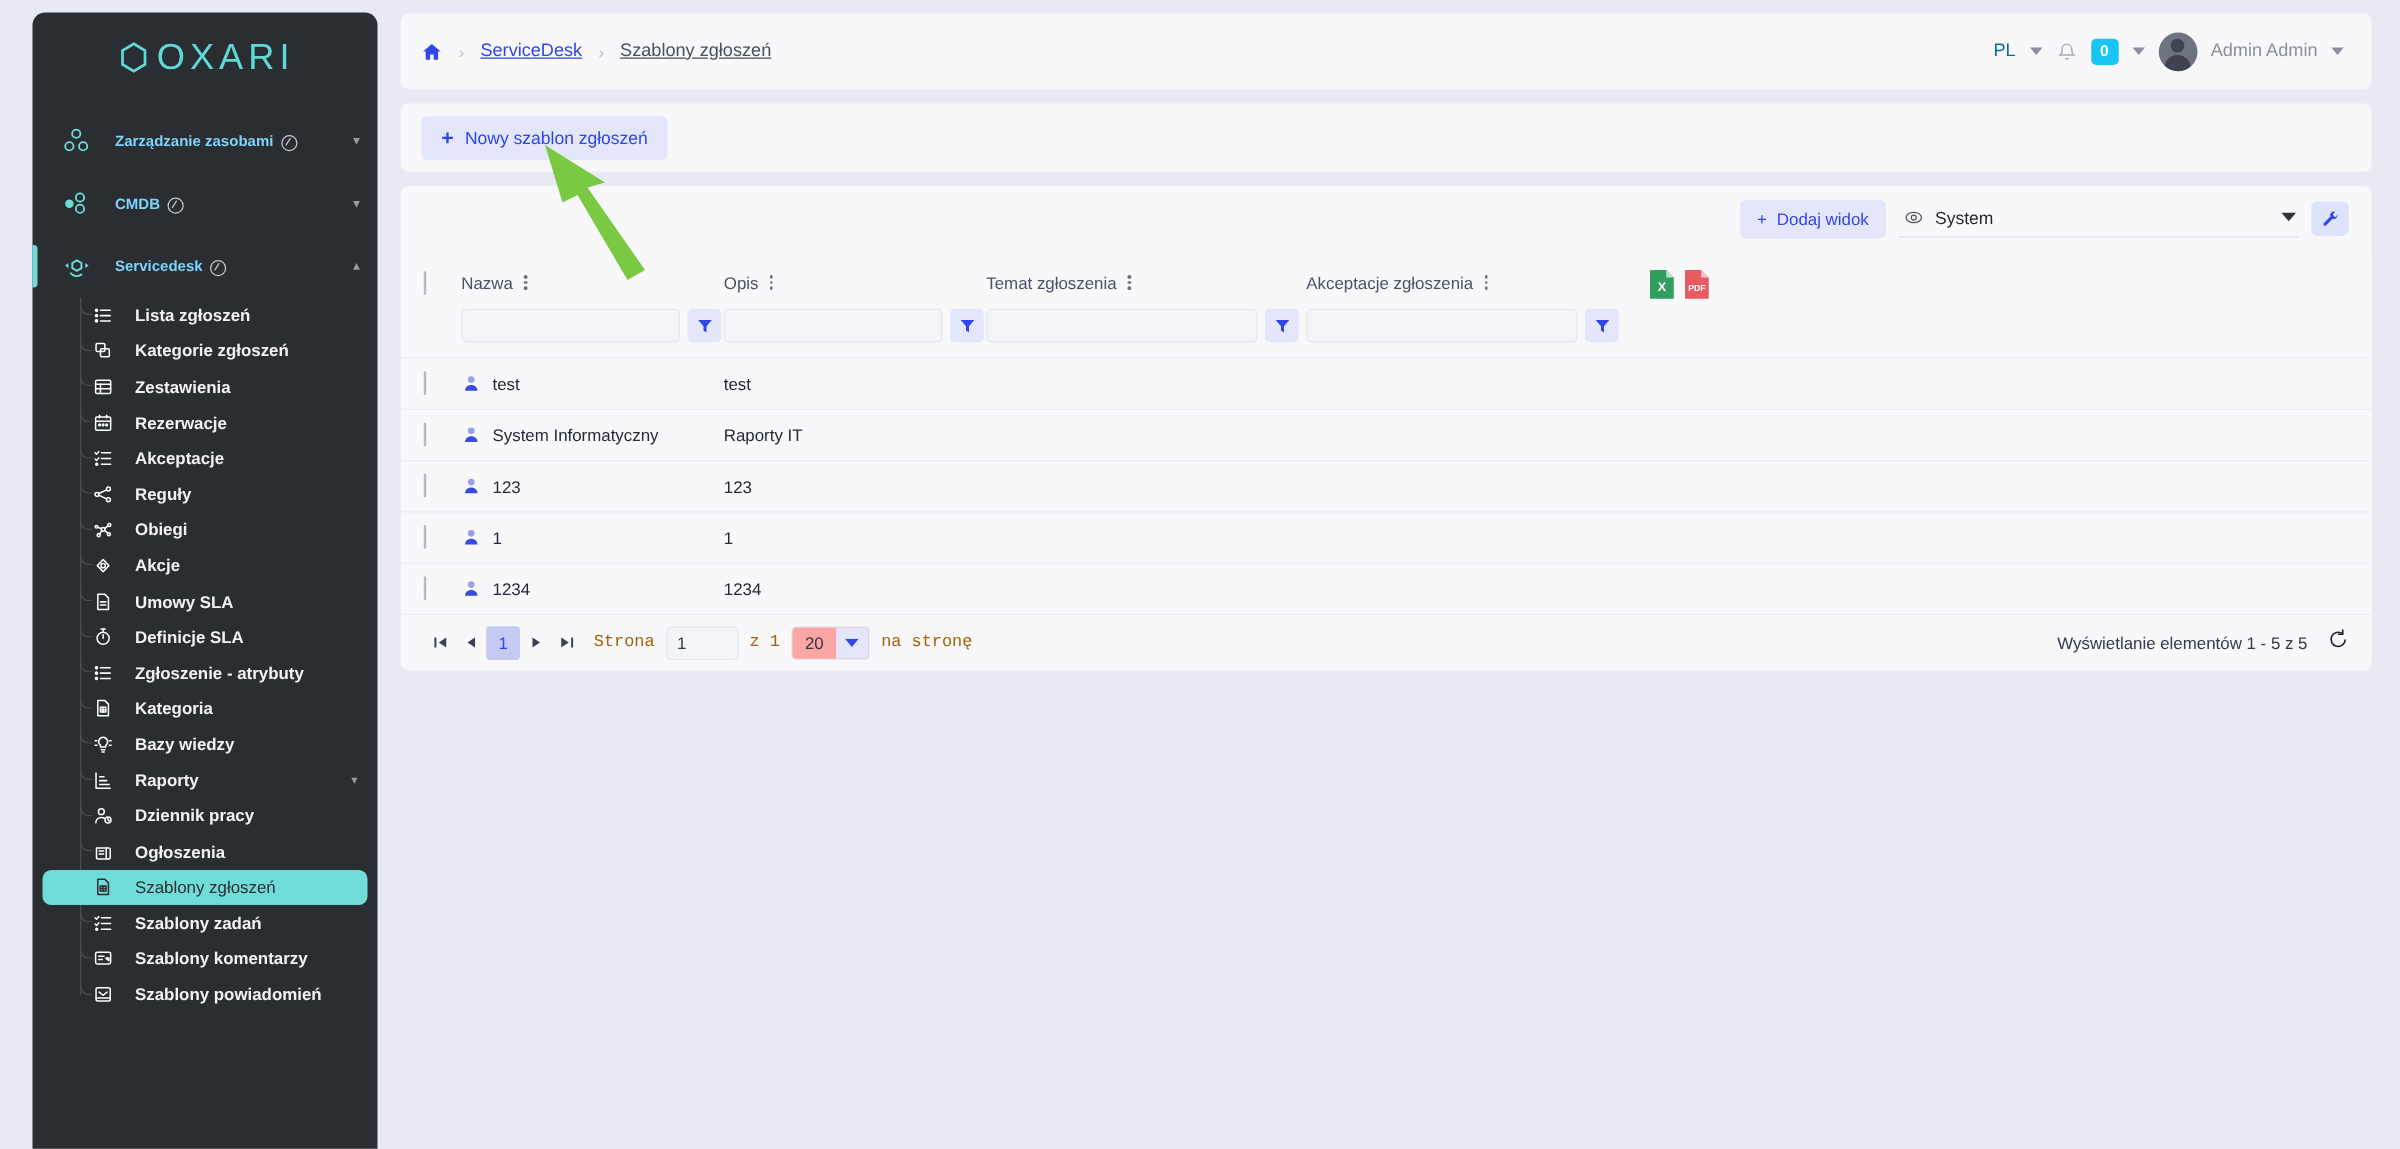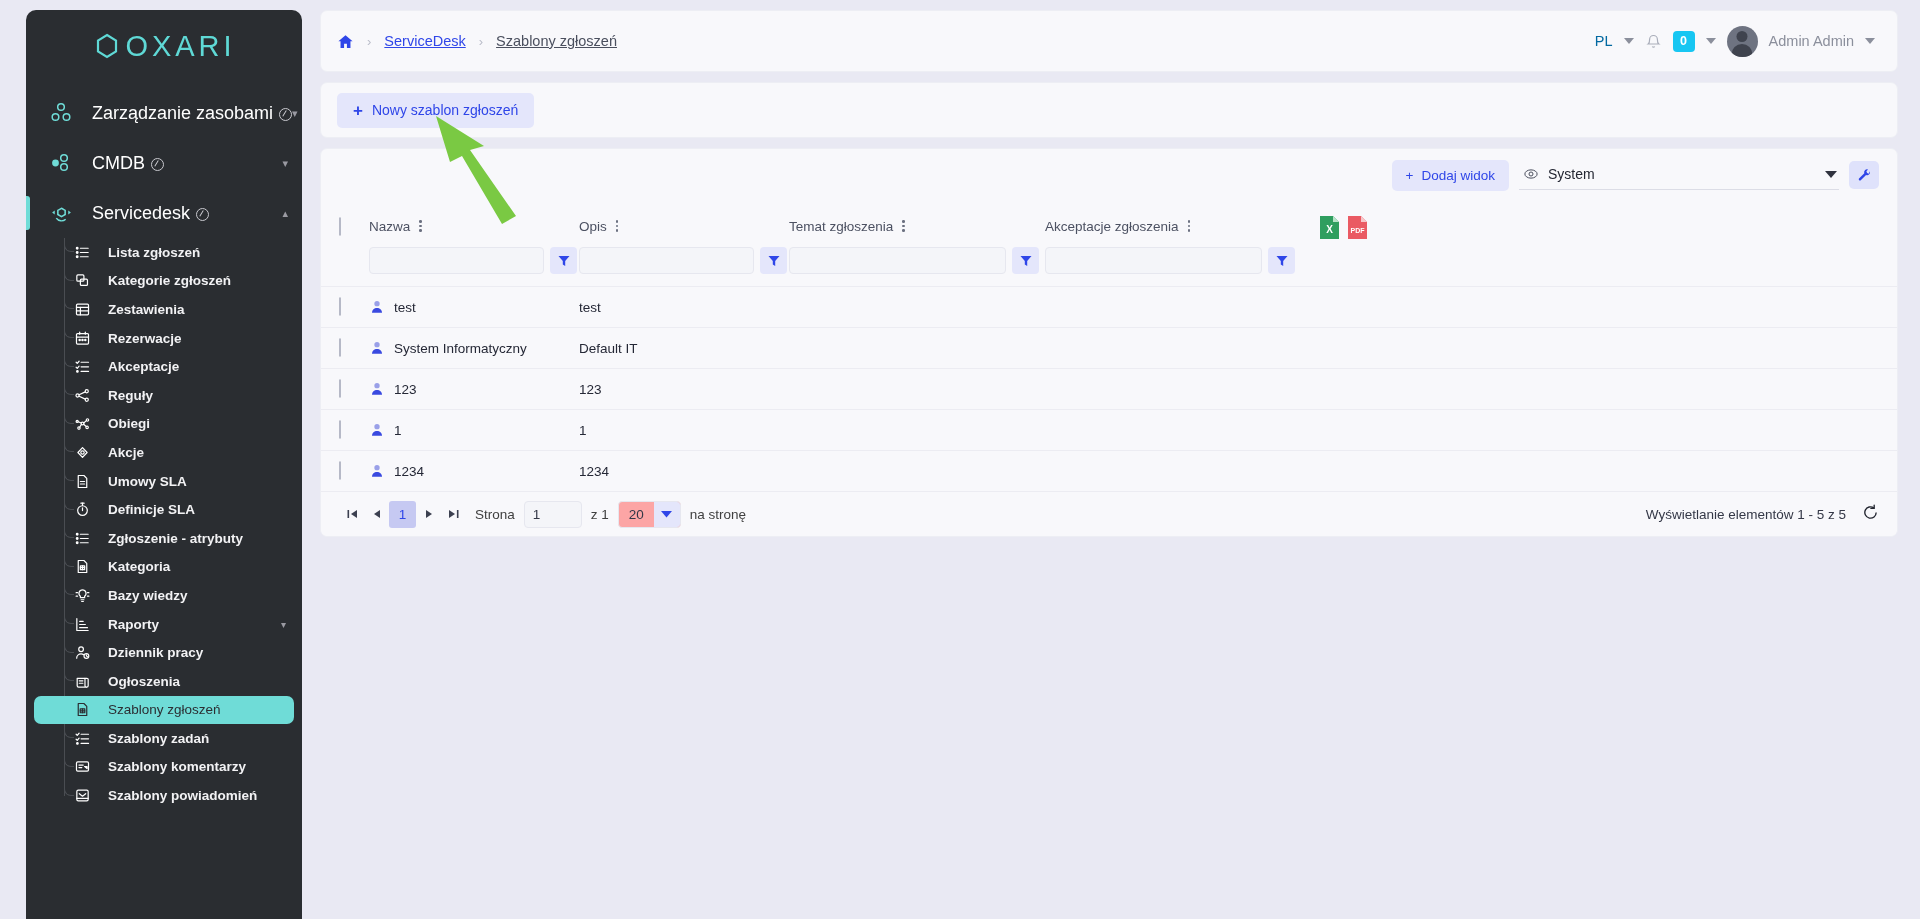--- a/index.html
+++ b/index.html
@@ -36,21 +36,21 @@
   }
   .nav-group.active::before {
     content: ""; position: absolute; left: -3px; top: 8px;
     width: 7px; height: 34px; background: #6fdcd7; border-radius: 3px;
   }
   .nav-group .g-icon {
     width: 34px; height: 34px; display: flex; align-items: center; justify-content: center;
     flex: 0 0 34px;
   }
   .nav-group .g-label {
-    color: #ffffff; font-size: 18px; font-weight: normal; margin-left: 14px;
+    color: #7dd3fc; font-size: 12px; font-weight: bold; margin-left: 14px;
     display: flex; align-items: center; gap: 6px;
     white-space: nowrap;
   }
   .helpdot {
     display: inline-block; width: 13px; height: 13px; border-radius: 50%;
     border: 1.3px solid #c9c9cf; position: relative; top: 1px;
   }
   .helpdot::after {
     content:""; position:absolute; left:4.2px; top:1.2px; width:1.4px; height:7px;
     background:#c9c9cf; transform: rotate(32deg); border-radius: 1px;
@@ -197,21 +197,21 @@
   }
   .pg-btn {
     width: 25px; height: 25px; display: flex; align-items: center; justify-content: center;
     cursor: pointer; border: none; background: transparent; border-radius: 3px;
   }
   .pg-num {
     min-width: 27px; height: 27px; padding: 0 8px; border-radius: 3px;
     display: flex; align-items: center; justify-content: center;
     background: #c6c9f2; color: #2f46e8; font-size: 13.5px; cursor: pointer; border: none;
   }
-  .pg-lbl { color: #404040; font-size: 13.5px; margin: 0 9px; }
+  .pg-lbl { color: #a16207; font-size: 13.5px; margin: 0 9px; font-family: Liberation Mono, monospace; }
   .pg-input {
     width: 58px; height: 27px; background: #f4f5f9; border: 1px solid #e6e7ef;
     border-radius: 4px; font-family: inherit; font-size: 13.5px; padding: 0 8px;
     color: #343847; outline: none;
   }
   .pg-size {
     display: flex; align-items: center; height: 27px; border: 1px solid #e6e7ef;
     border-radius: 4px; background: #fca5a5; cursor: pointer; overflow: hidden;
   }
   .pg-size .v { font-size: 13.5px; color: #343847; padding: 0 10px; }
@@ -744,21 +744,21 @@
               <div class="cell" style="width: 210px;">
                 <span style="display: flex;">
                   <svg width="16" height="16" viewBox="0 0 24 24">
                     <circle cx="12" cy="7" r="4" fill="#9aa0e8"></circle>
                     <path d="M4.5 20.5c0-4.2 3.4-7 7.5-7s7.5 2.8 7.5 7Z" fill="#3a4ae0"></path>
                   </svg>
                 </span>
                 <span>System Informatyczny</span>
               </div>
               <div class="cell" style="width: 210px;">
-                <span>Default IT</span>
+                <span>Raporty IT</span>
               </div>
               <div class="cell" style="width: 256px;">
                 <span></span>
               </div>
               <div class="cell" style="width: 256px;">
                 <span></span>
               </div>
             </div>
             <div class="row">
               <div style="width: 30px;"><span class="chk"></span></div>

